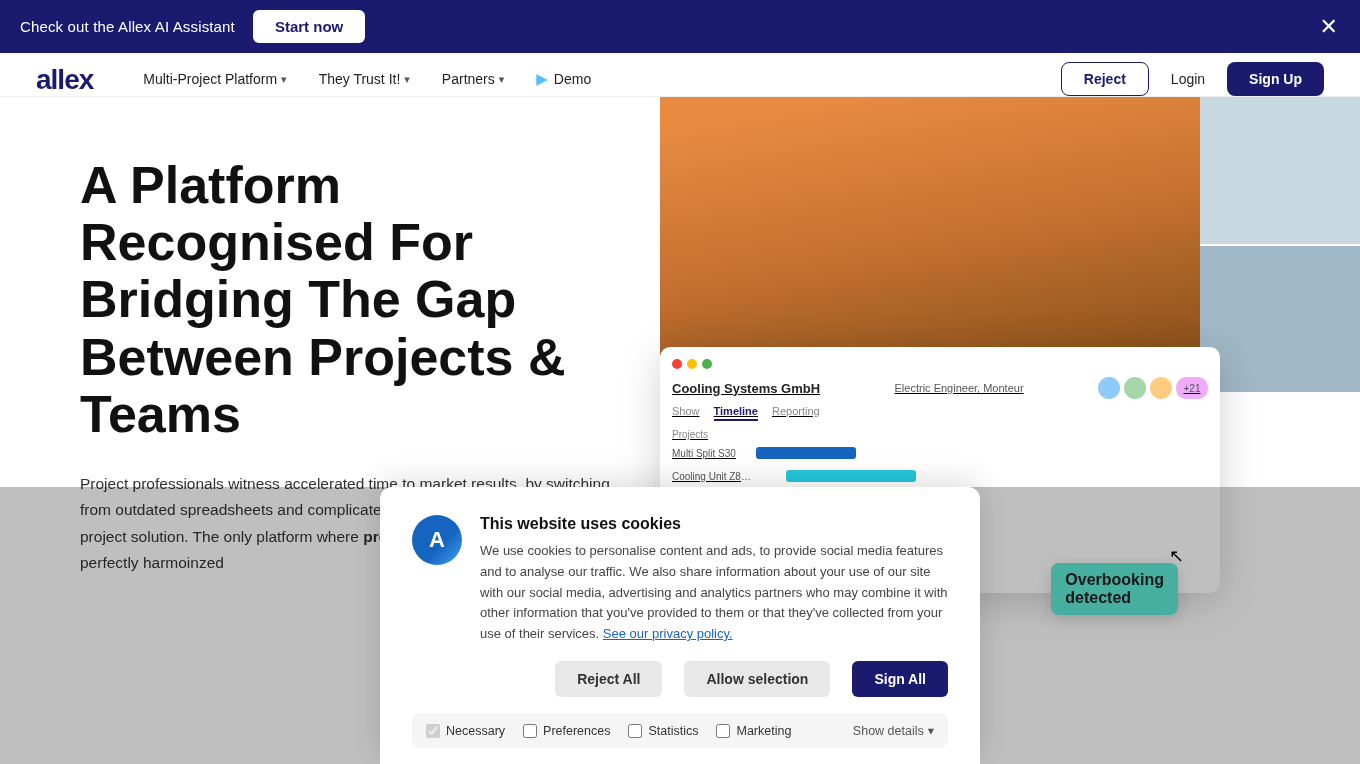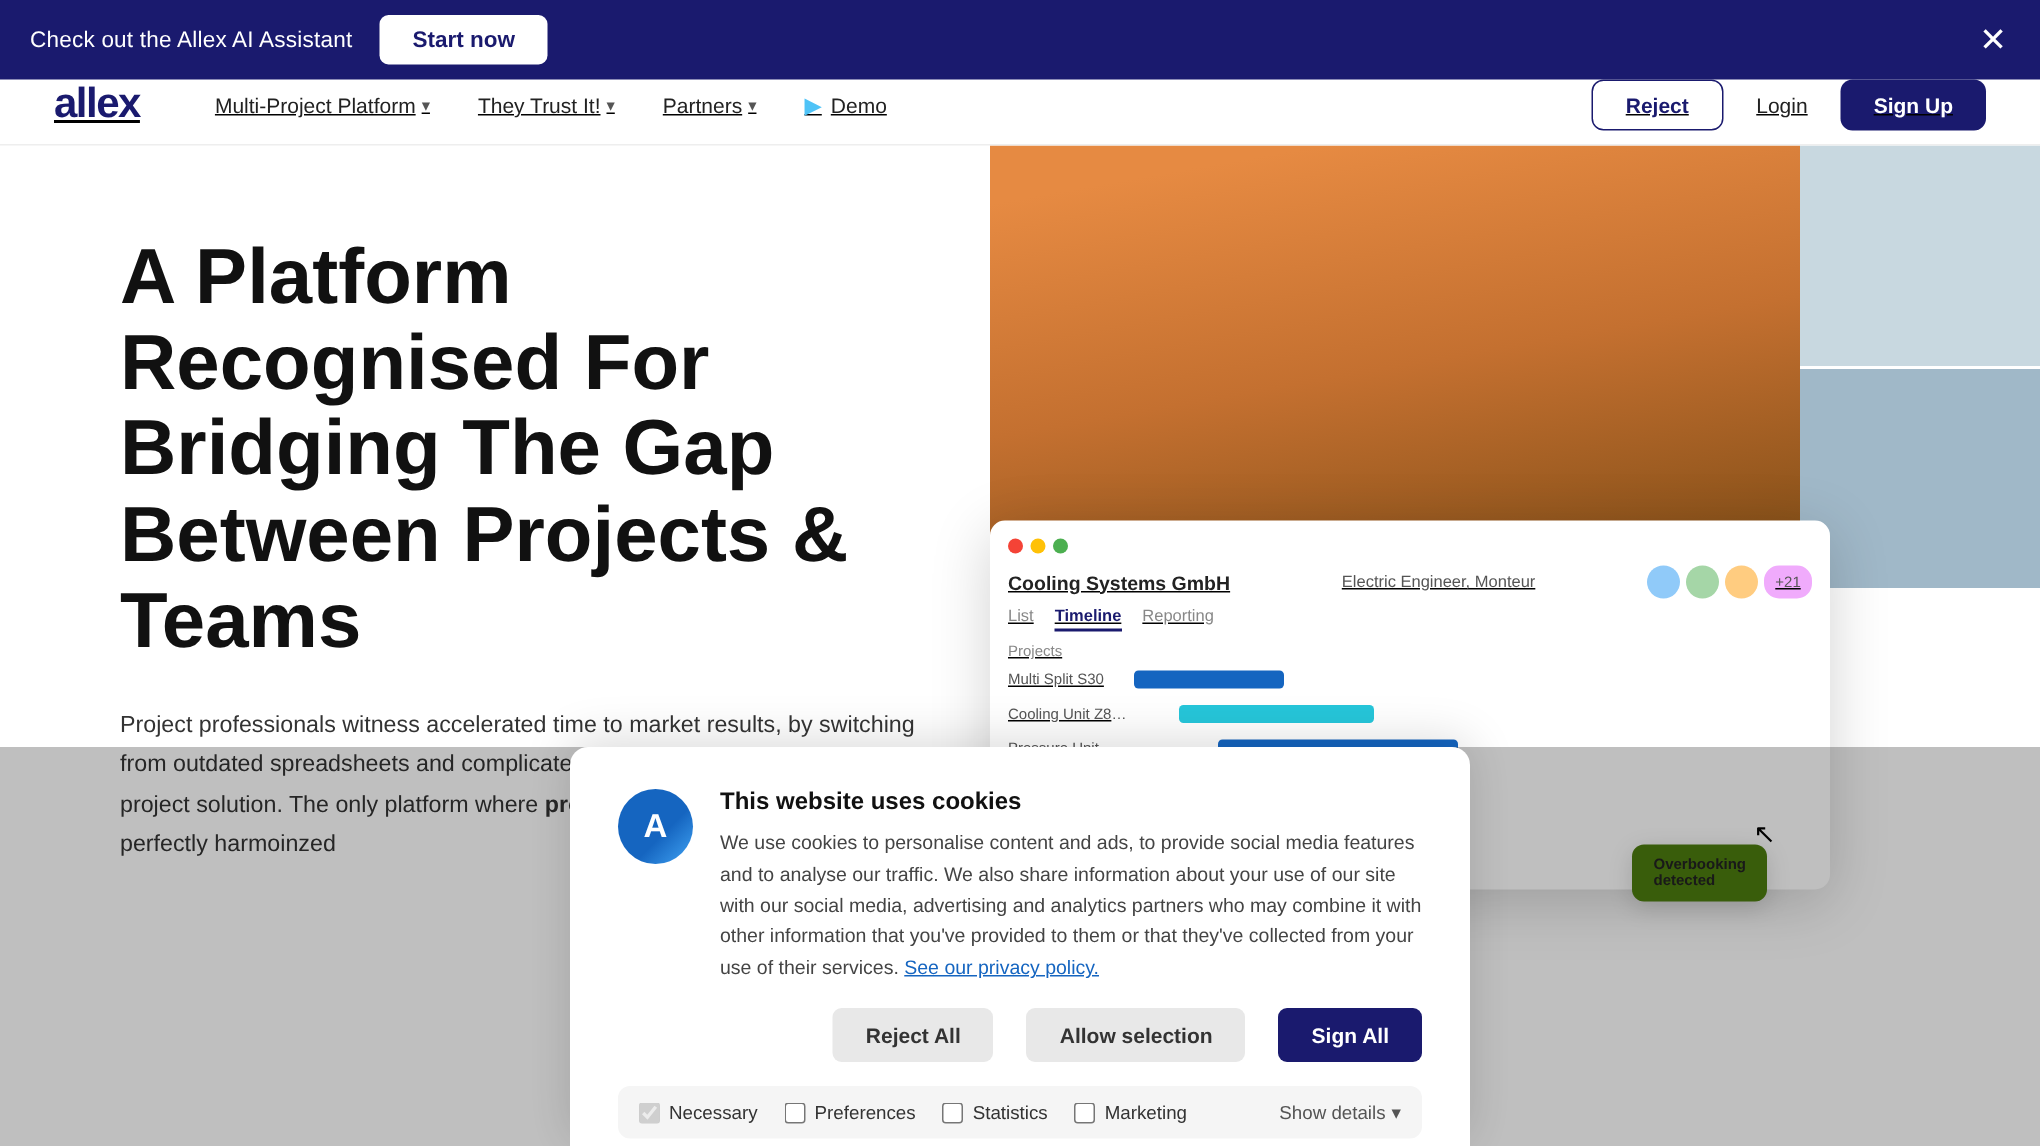--- a/index.html
+++ b/index.html
@@ -37,27 +37,26 @@
       border: none;
       color: #fff;
       font-size: 22px;
       cursor: pointer;
       line-height: 1;
     }
 
     
     nav {
       display: flex;
-      align-items: flex-start;
+      align-items: flex-end;
       padding: 0 36px;
       height: 44px;
       border-bottom: 1px solid #eee;
       background: #fff;
       gap: 0;
-      text-decoration: underline;
     }
     .logo {
       display: flex;
       align-items: center;
       margin-right: 36px;
       text-decoration: none;
     }
     .logo-text {
       font-size: 28px;
       font-weight: 800;
@@ -230,25 +229,25 @@
       border-radius: 3px;
     }
     .bar-blue { background: #1565c0; }
     .bar-teal { background: #26c6da; }
     .bar-red { background: #ef5350; }
     .bar-pink { background: #ec407a; }
     .overbook-badge {
       position: absolute;
       right: 30px;
       top: 50px;
-      background: #4d7c0f;
+      background: #5eead4;
       border-radius: 8px;
       box-shadow: 0 4px 16px rgba(0,0,0,0.15);
       padding: 8px 14px;
-      font-size: 10px;
+      font-size: 16px;
       font-weight: 600;
       color: #222;
       white-space: nowrap;
     }
     .cursor-icon {
       position: absolute;
       right: 24px;
       bottom: 14px;
       font-size: 18px;
     }
@@ -322,21 +321,21 @@
     .btn-reject { background: #e8e8e8; color: #333; }
     .btn-allow-selection { background: #e8e8e8; color: #333; }
     .btn-allow-all { background: #1a1a6e; color: #fff; }
     .cookie-checkboxes {
       display: flex;
       align-items: center;
       gap: 18px;
       background: #f5f5f5;
       border-radius: 8px;
       padding: 10px 14px;
-      margin-bottom: 5px;
+      margin-bottom: 16px;
     }
     .cookie-checkbox-item {
       display: flex;
       align-items: center;
       gap: 6px;
       font-size: 12.5px;
       color: #333;
     }
     .cookie-checkbox-item input[type="checkbox"] {
       width: 14px;
@@ -426,21 +425,21 @@
         <span class="gantt-role">Electric Engineer, Monteur</span>
 
         <div style="display:flex;gap:4px;align-items:center;">
           <div style="width:22px;height:22px;border-radius:50%;background:#90caf9;"></div>
           <div style="width:22px;height:22px;border-radius:50%;background:#a5d6a7;"></div>
           <div style="width:22px;height:22px;border-radius:50%;background:#ffcc80;"></div>
           <div style="width:32px;height:22px;border-radius:10px;background:#f0abfc;font-size:10px;display:flex;align-items:center;justify-content:center;color:#555;">+21</div>
         </div>
       </div>
       <div class="gantt-tabs">
-        <span class="gantt-tab">List</span>
+        <span class="gantt-tab">Show</span>
         <span class="gantt-tab active">Timeline</span>
         <span class="gantt-tab">Reporting</span>
       </div>
 
 
       <div style="font-size:10px;color:#888;margin-bottom:4px;">Projects</div>
 
       <div class="gantt-row">
         <span class="gantt-label">Multi Split S30</span>
         <div class="gantt-bar-area">

